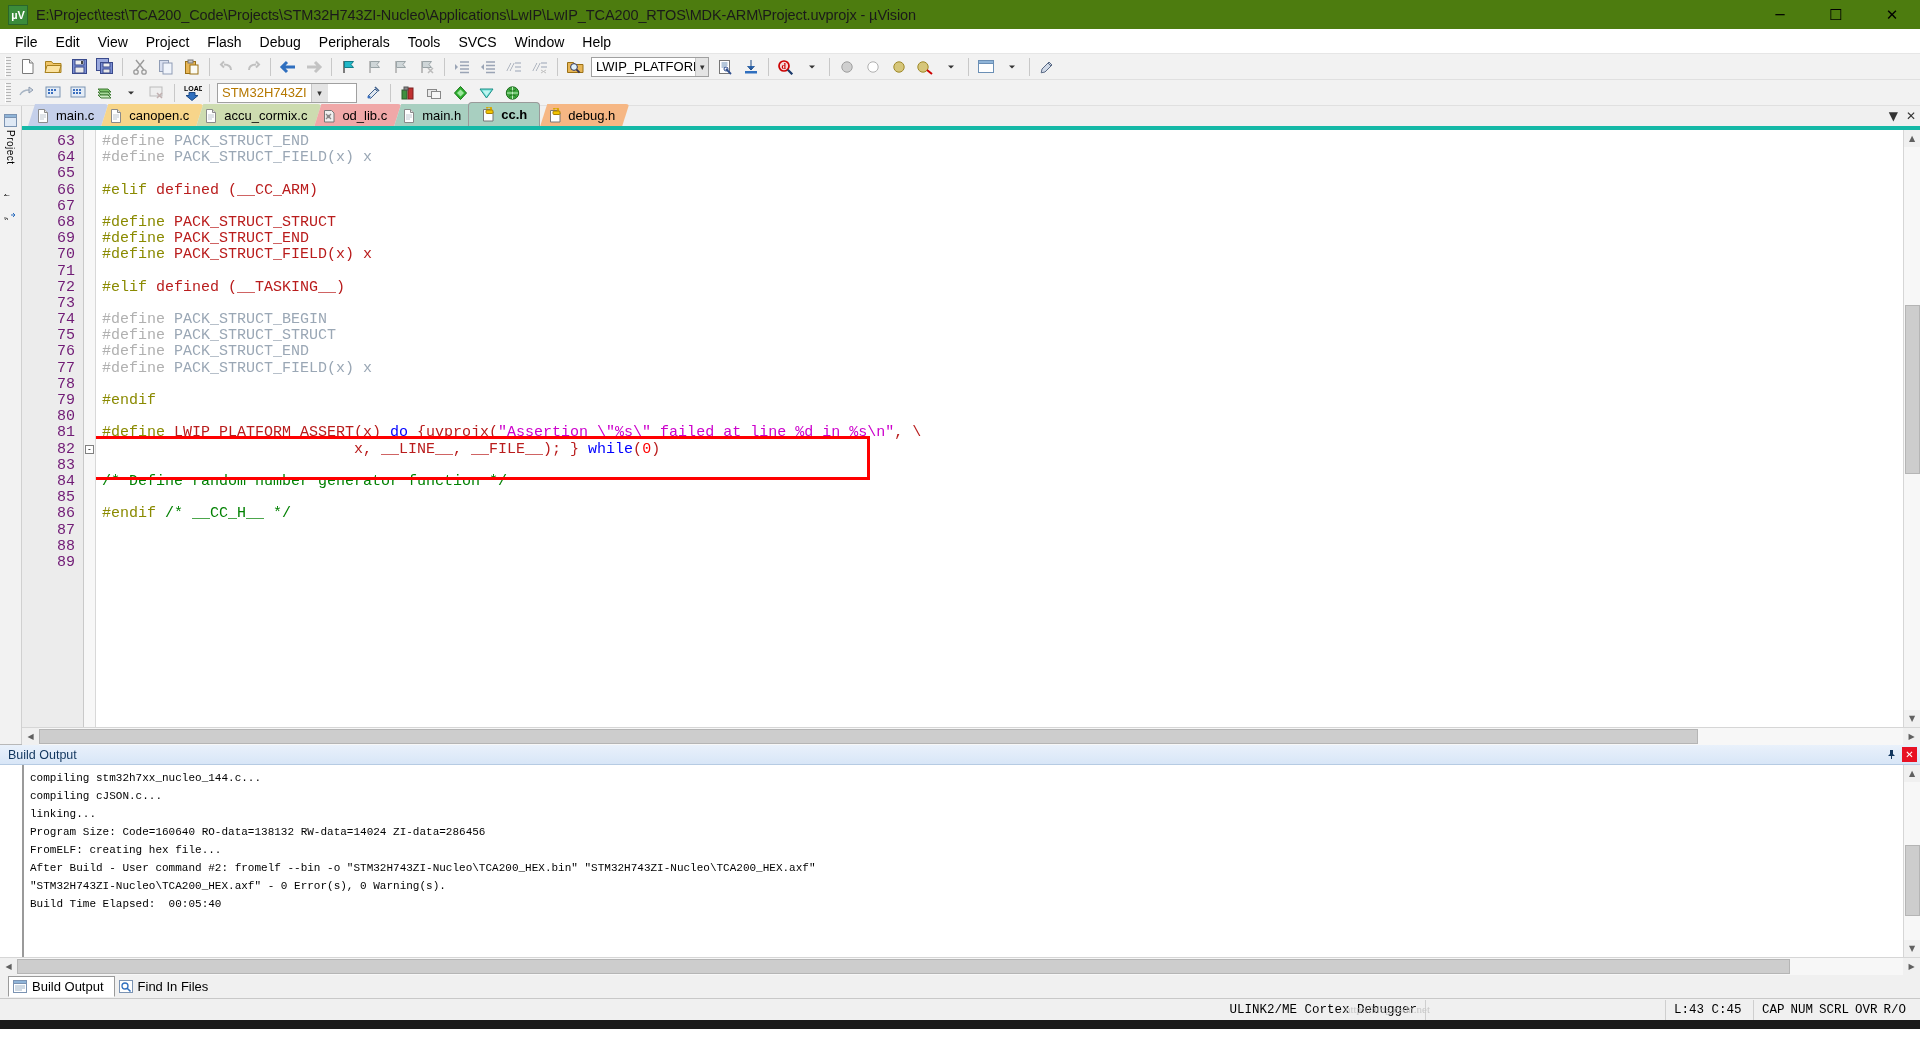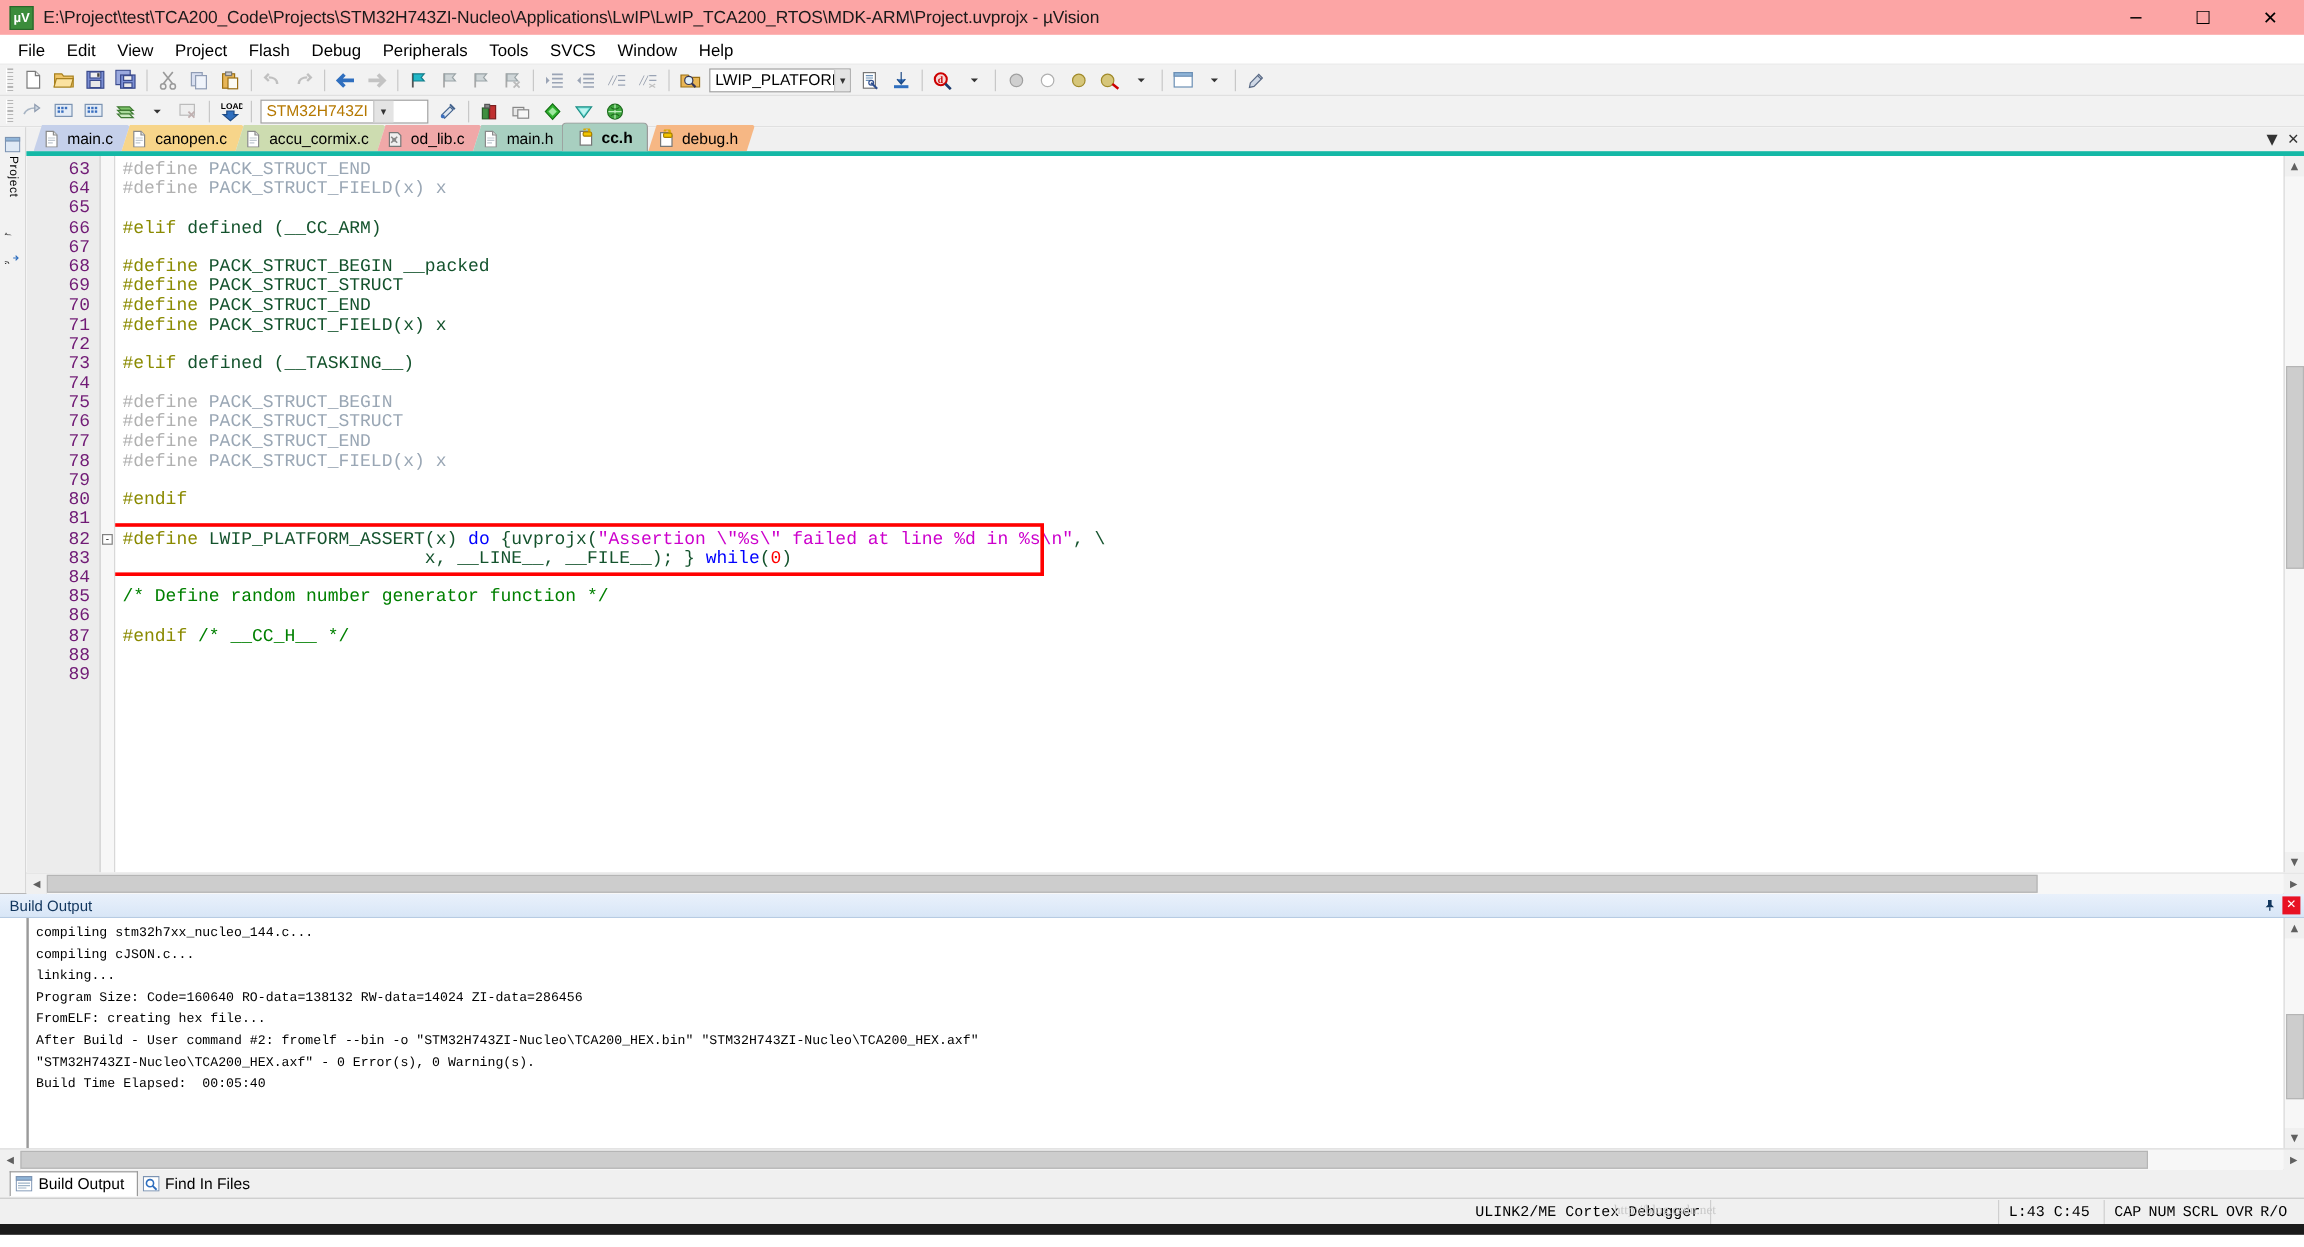--- a/index.html
+++ b/index.html
@@ -7,21 +7,21 @@
     margin: 0; padding: 0;
     width: 1920px; height: 1039px;
     overflow: hidden;
     background: #ffffff;
     font-family: "Liberation Sans", sans-serif;
   }
 
   
   #titlebar {
     height: 30px;
-    background: #fca5a5;
+    background: #4d7c0f;
     display: flex;
     align-items: center;
     border-bottom: 1px solid #ffffff;
     position: relative;
   }
   #app-icon {
     width: 20px; height: 20px;
     margin-left: 8px; margin-right: 8px;
     background: #3b8c3b;
     border: 1px solid #2a662a;
@@ -272,21 +272,21 @@
     white-space: pre;
     color: #000000;
   }
   .k-pre   { color: #8a8a00; }           
   .k-gray  { color: #b0b0b0; }           
   .k-grayid{ color: #9aa7b5; }
   .k-kw    { color: #0000ff; }           
   .k-str   { color: #cc00cc; }           
   .k-num   { color: #ff0000; }           
   .k-cmt   { color: #008000; }           
-  .k-id    { color: #14532d; }
+  .k-id    { color: #b91c1c; }
 
   #redbox {
     position: absolute;
     border: 3px solid #ff0000;
     pointer-events: none;
     z-index: 10;
   }
 
   
   .vscroll {
@@ -996,21 +996,20 @@
             <div class="mrow"></div>
             <div class="mrow"></div>
           </div>
         <div id="codelines">
           <div id="redbox" style="left: -6px; top: 305.8px; width: 780px; height: 44.4px;"></div>
         <div class="cline"><span class="k-gray">#define </span><span class="k-grayid">PACK_STRUCT_END</span></div>
             <div class="cline"><span class="k-gray">#define </span><span class="k-grayid">PACK_STRUCT_FIELD(x) x</span></div>
             <div class="cline">&nbsp;</div>
             <div class="cline"><span class="k-pre">#elif</span><span class="k-id"> defined (__CC_ARM)</span></div>
             <div class="cline">&nbsp;</div>
-            <div class="cline"><span class="k-pre">#define</span><span class="k-id"> PACK_STRUCT_BEGIN __packed</span></div>
             <div class="cline"><span class="k-pre">#define</span><span class="k-id"> PACK_STRUCT_STRUCT</span></div>
             <div class="cline"><span class="k-pre">#define</span><span class="k-id"> PACK_STRUCT_END</span></div>
             <div class="cline"><span class="k-pre">#define</span><span class="k-id"> PACK_STRUCT_FIELD(x) x</span></div>
             <div class="cline">&nbsp;</div>
             <div class="cline"><span class="k-pre">#elif</span><span class="k-id"> defined (__TASKING__)</span></div>
             <div class="cline">&nbsp;</div>
             <div class="cline"><span class="k-gray">#define </span><span class="k-grayid">PACK_STRUCT_BEGIN</span></div>
             <div class="cline"><span class="k-gray">#define </span><span class="k-grayid">PACK_STRUCT_STRUCT</span></div>
             <div class="cline"><span class="k-gray">#define </span><span class="k-grayid">PACK_STRUCT_END</span></div>
             <div class="cline"><span class="k-gray">#define </span><span class="k-grayid">PACK_STRUCT_FIELD(x) x</span></div>

